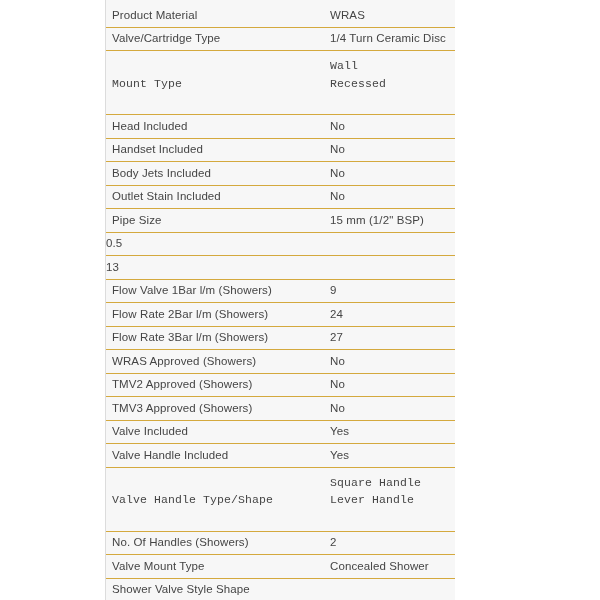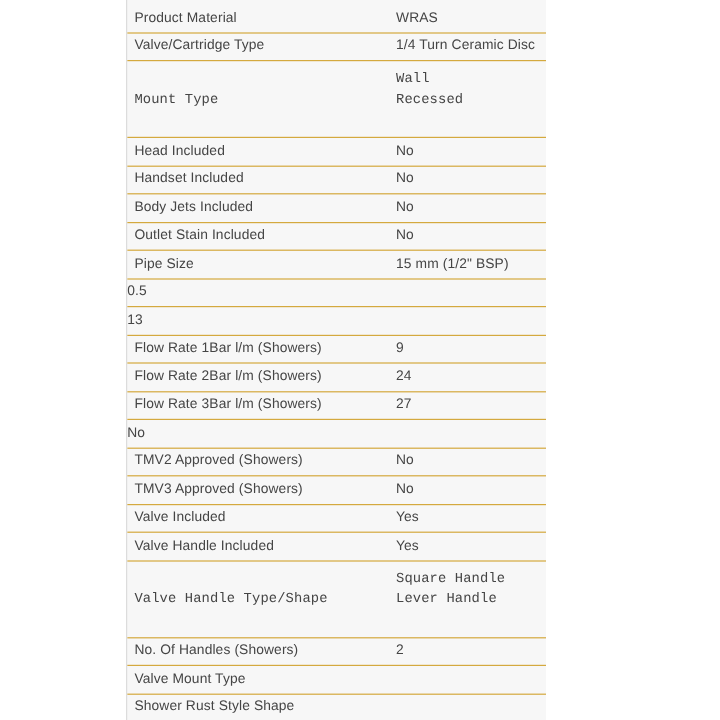--- a/index.html
+++ b/index.html
@@ -110,41 +110,42 @@
           </div>
   </div>
 
   <div class="row">
     <div class="cell value">
             <span class="value-line">13</span>
           </div>
   </div>
 
   <div class="row">
-    <div class="cell label">Flow Rate 1Bar l/m (Showers)</div>
+    <div class="cell label">Flow Valve 1Bar l/m (Showers)</div>
     <div class="cell value">
             <span class="value-line">9</span>
           </div>
   </div>
 
   <div class="row">
     <div class="cell label">Flow Rate 2Bar l/m (Showers)</div>
     <div class="cell value">
             <span class="value-line">24</span>
           </div>
   </div>
 
   <div class="row">
     <div class="cell label">Flow Rate 3Bar l/m (Showers)</div>
     <div class="cell value">
             <span class="value-line">27</span>
           </div>
   </div>
 
   <div class="row">
+    <div class="cell label">WRAS Approved (Showers)</div>
     <div class="cell value">
             <span class="value-line">No</span>
           </div>
   </div>
 
   <div class="row">
     <div class="cell label">TMV2 Approved (Showers)</div>
     <div class="cell value">
             <span class="value-line">No</span>
           </div>
@@ -181,24 +182,27 @@
 
   <div class="row">
     <div class="cell label">No. Of Handles (Showers)</div>
     <div class="cell value">
             <span class="value-line">2</span>
           </div>
   </div>
 
   <div class="row">
     <div class="cell label">Valve Mount Type</div>
-  </div>
-
-  <div class="row">
-    <div class="cell label">Shower Rust Style Shape</div>
+    <div class="cell value">
+            <span class="value-line">Concealed Shower</span>
+          </div>
+  </div>
+
+  <div class="row">
+    <div class="cell label">Shower Valve Style Shape</div>
   </div>
 
   <div class="row">
     <div class="cell label">Stain Rust Resistant</div>
     <div class="cell value">
             <span class="value-line">Yes</span>
           </div>
   </div>
 </div>
   </div>

